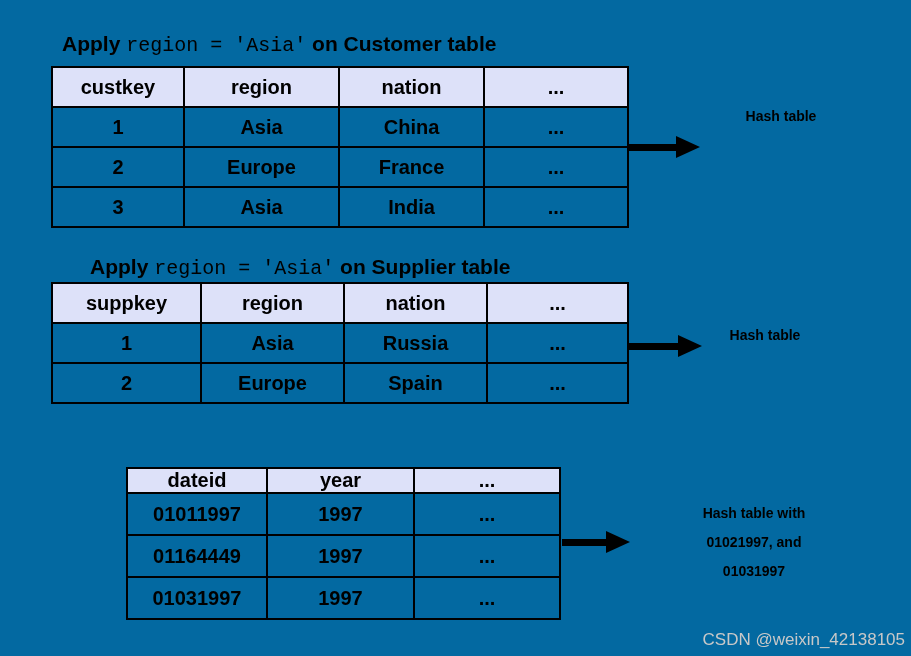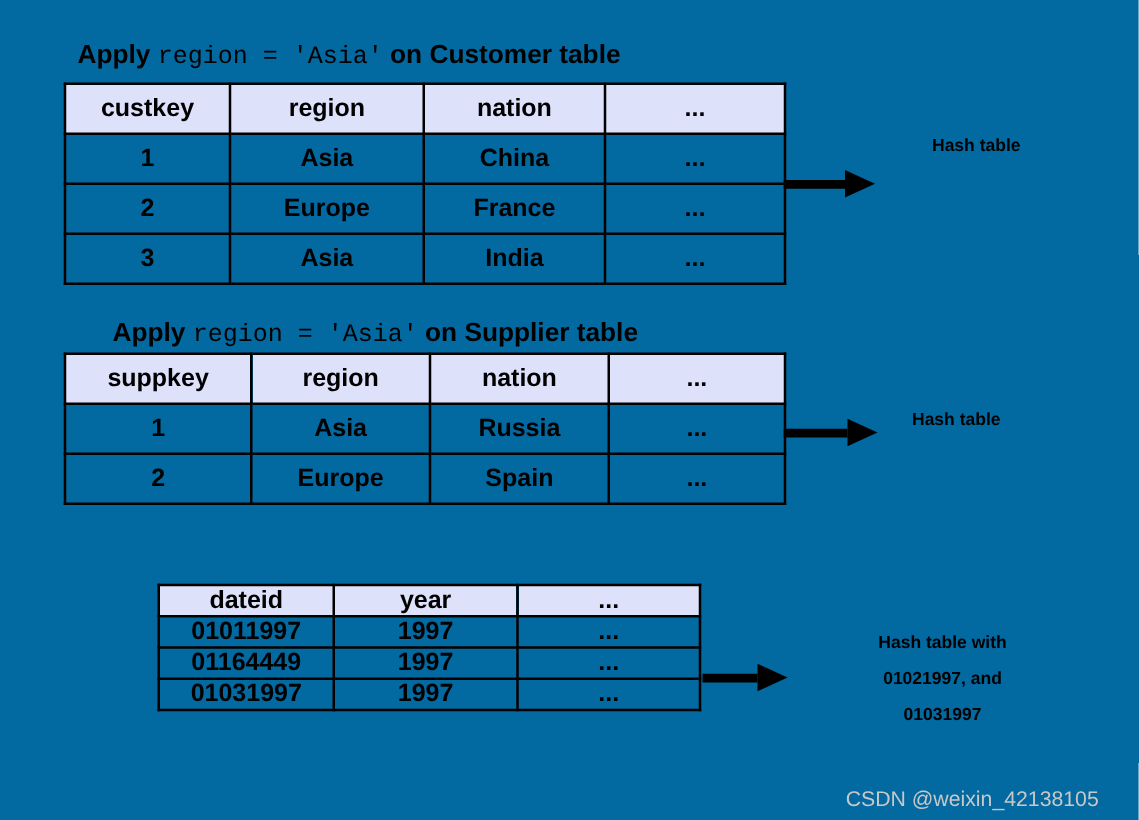--- a/index.html
+++ b/index.html
@@ -10,29 +10,29 @@
   
   .sec-title{position:absolute;font-size:21px;font-weight:bold;white-space:nowrap;line-height:26px;}
   .t-mono{font-family:"Liberation Mono","DejaVu Sans Mono",monospace;font-weight:normal;font-size:20px;}
   
   table.dt{position:absolute;border-collapse:collapse;table-layout:fixed;}
   table.dt th,table.dt td{
     border:2px solid var(--border,#000);text-align:center;vertical-align:middle;
     font-size:20px;font-weight:bold;padding:0;overflow:hidden;
   }
   table.dt th{background:var(--header-bg,#dde1f9);}
-  tr.h40{height:40px;} tr.h38{height:20px;} tr.h39{height:25px;}
+  tr.h40{height:40px;} tr.h38{height:20px;} tr.h39{height:42px;}
   
   .arrow{position:absolute;display:flex;align-items:center;height:24px;}
   .arrow-shaft{flex:1;height:7px;background:var(--arrow,#000);}
   .arrow-head{width:0;height:0;border-top:11px solid transparent;border-bottom:11px solid transparent;border-left:24px solid var(--arrow,#000);}
   
   .note{position:absolute;text-align:center;font-size:14px;font-weight:bold;line-height:29px;white-space:nowrap;}
   
-  .watermark{position:absolute;right:32px;top:630px;font-size:17px;color:var(--watermark,#c8c8c8);white-space:nowrap;}
+  .watermark{position:absolute;right:6px;top:630px;font-size:17px;color:var(--watermark,#c8c8c8);white-space:nowrap;}
 </style>
 </head>
 <body>
 
 <div class="canvas">
 
   <div class="sec-title" style="left:62px;top:31px;">
     <span>Apply</span>
     <span class="t-mono">region = 'Asia'</span>
     <span>on Customer table</span>

